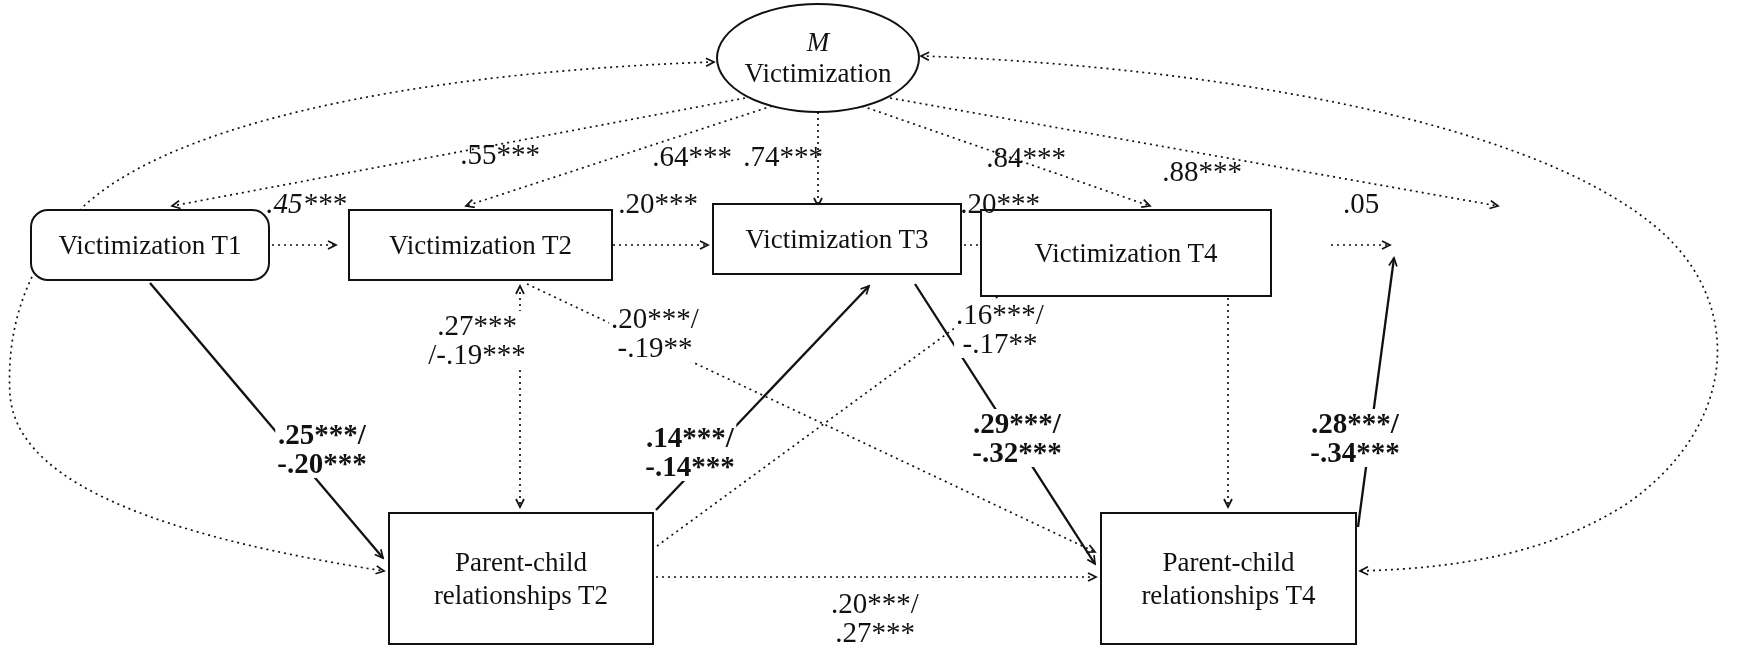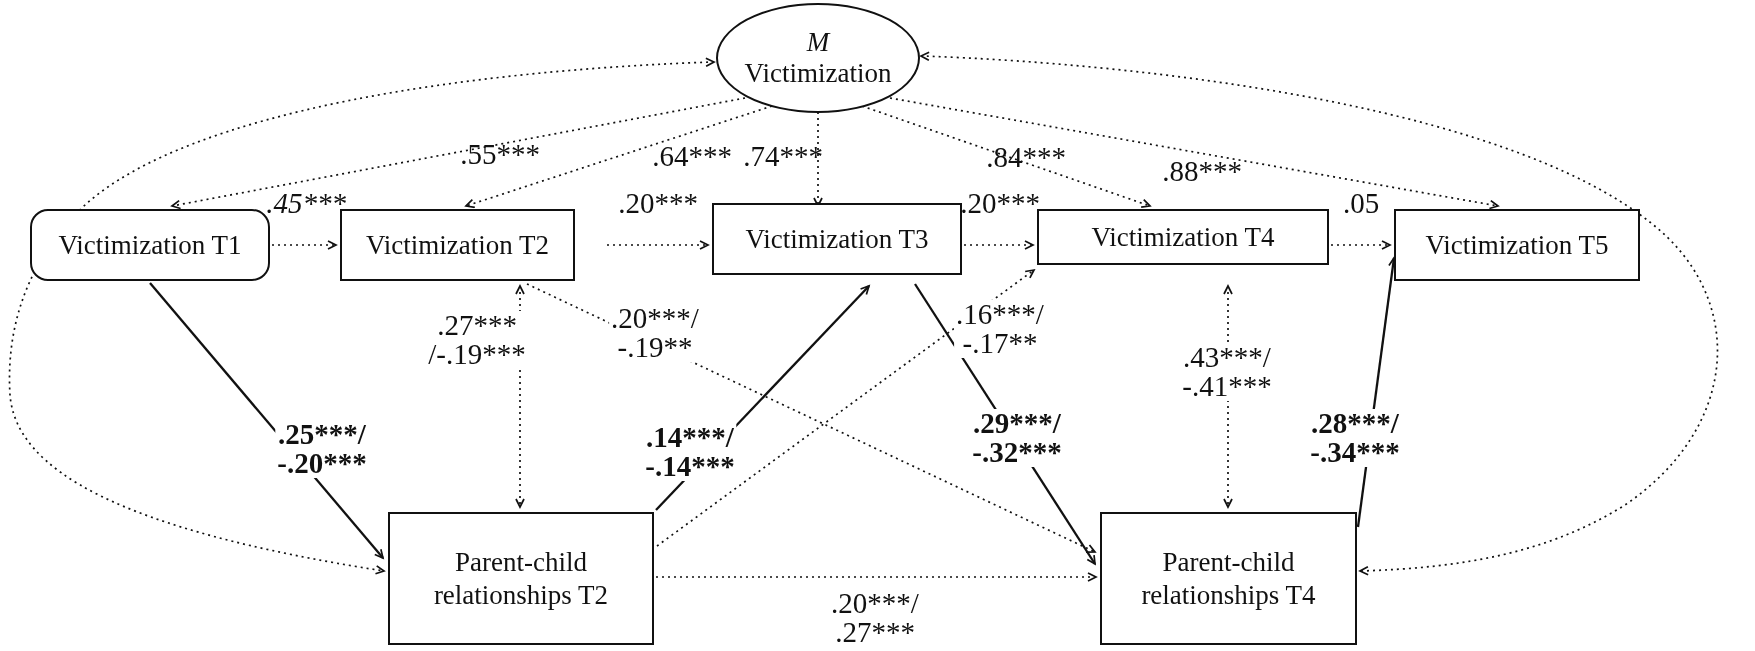--- a/index.html
+++ b/index.html
@@ -61,31 +61,28 @@
   </svg>
 
   <div class="ellipse" style="left:716px;top:3px;width:204px;height:110px;">
     <span class="m">M</span>
     <span>Victimization</span>
   </div>
 
   <div class="box" style="left:30px;top:209px;width:240px;height:72px;border-radius:18px;">
       <span>Victimization T1</span>
     </div>
-  <div class="box" style="left:340px;top:209px;width:235px;height:72px;">
+  <div class="box" style="left:348px;top:209px;width:265px;height:72px;">
       <span>Victimization T2</span>
     </div>
   <div class="box" style="left:712px;top:203px;width:250px;height:72px;">
       <span>Victimization T3</span>
     </div>
-  <div class="box" style="left:1037px;top:209px;width:292px;height:56px;">
+  <div class="box" style="left:980px;top:209px;width:292px;height:88px;">
       <span>Victimization T4</span>
-    </div>
-  <div class="box" style="left:1394px;top:209px;width:246px;height:72px;">
-      <span>Victimization T5</span>
     </div>
 
   <div class="box" style="left:388px;top:512px;width:266px;height:133px;">
     <span>Parent-child</span>
     <span>relationships T2</span>
   </div>
   <div class="box" style="left:1100px;top:512px;width:257px;height:133px;">
     <span>Parent-child</span>
     <span>relationships T4</span>
   </div>
@@ -118,24 +115,20 @@
     <span style="display:block">-.14***</span>
   </div>
   <div class="lbl" style="left:1000px;top:329px;">
     <span style="display:block">.16***/</span>
     <span style="display:block">-.17**</span>
   </div>
   <div class="lbl bold" style="left:1017px;top:438px;">
     <span style="display:block">.29***/</span>
     <span style="display:block">-.32***</span>
   </div>
-  <div class="lbl" style="left:1227px;top:372px;">
-    <span style="display:block">.43***/</span>
-    <span style="display:block">-.41***</span>
-  </div>
   <div class="lbl bold" style="left:1355px;top:438px;">
     <span style="display:block">.28***/</span>
     <span style="display:block">-.34***</span>
   </div>
   <div class="lbl" style="left:875px;top:618px;">
     <span style="display:block">.20***/</span>
     <span style="display:block">.27***</span>
   </div>
 
 </div>

